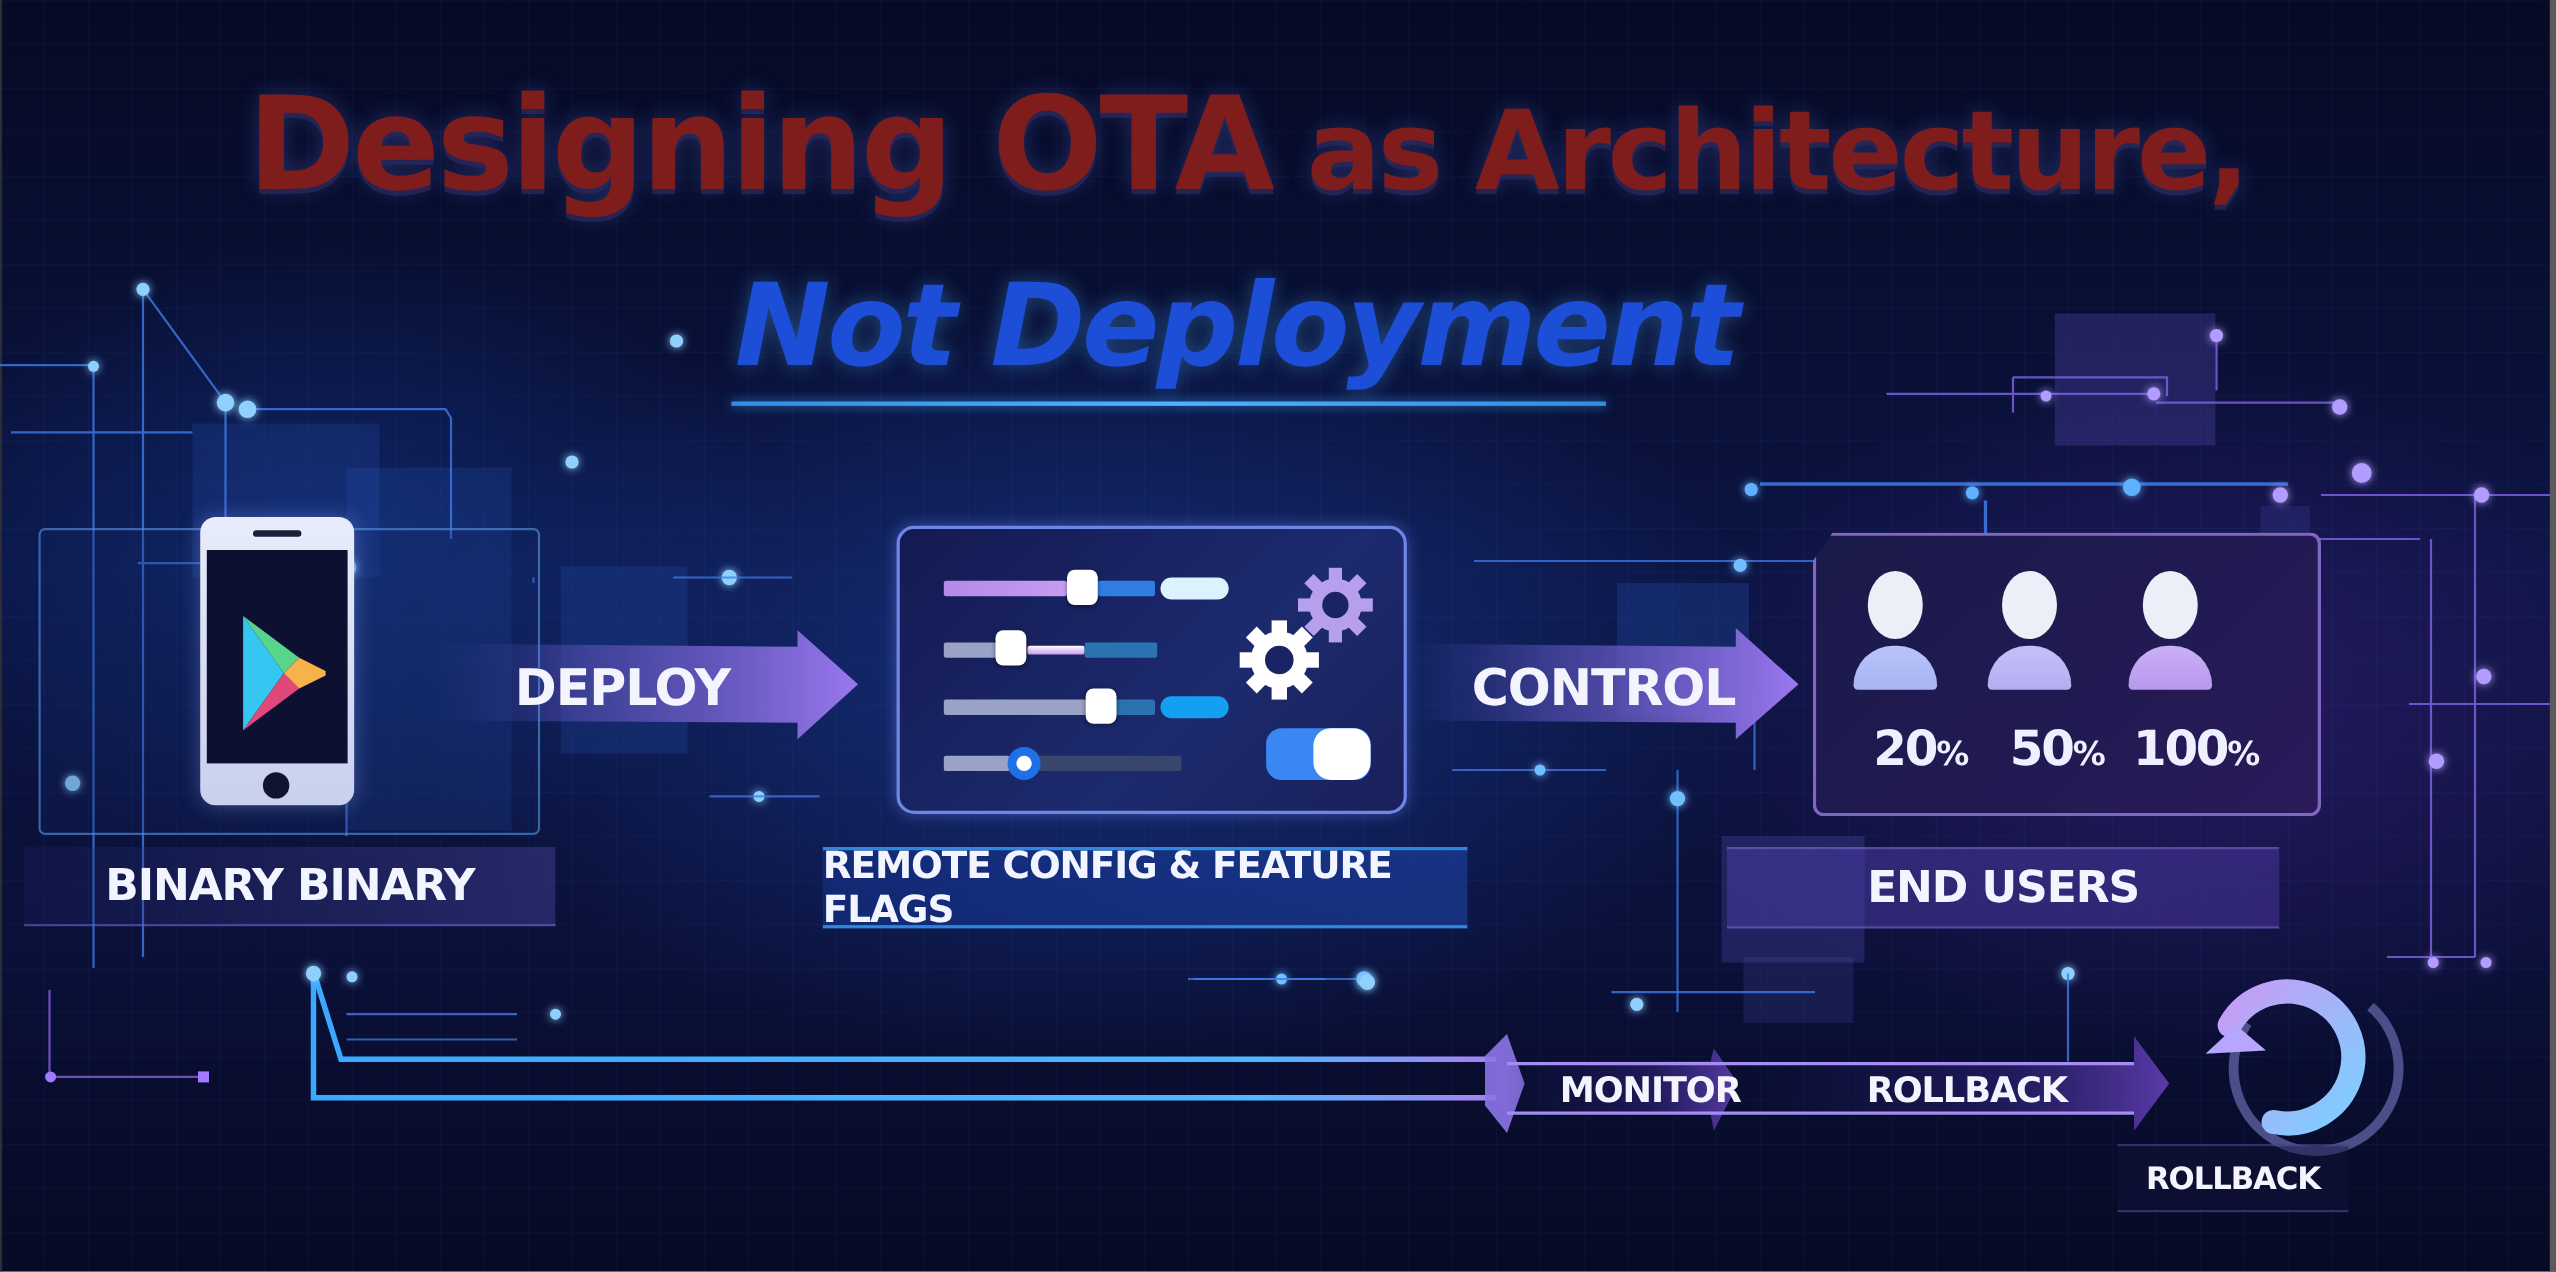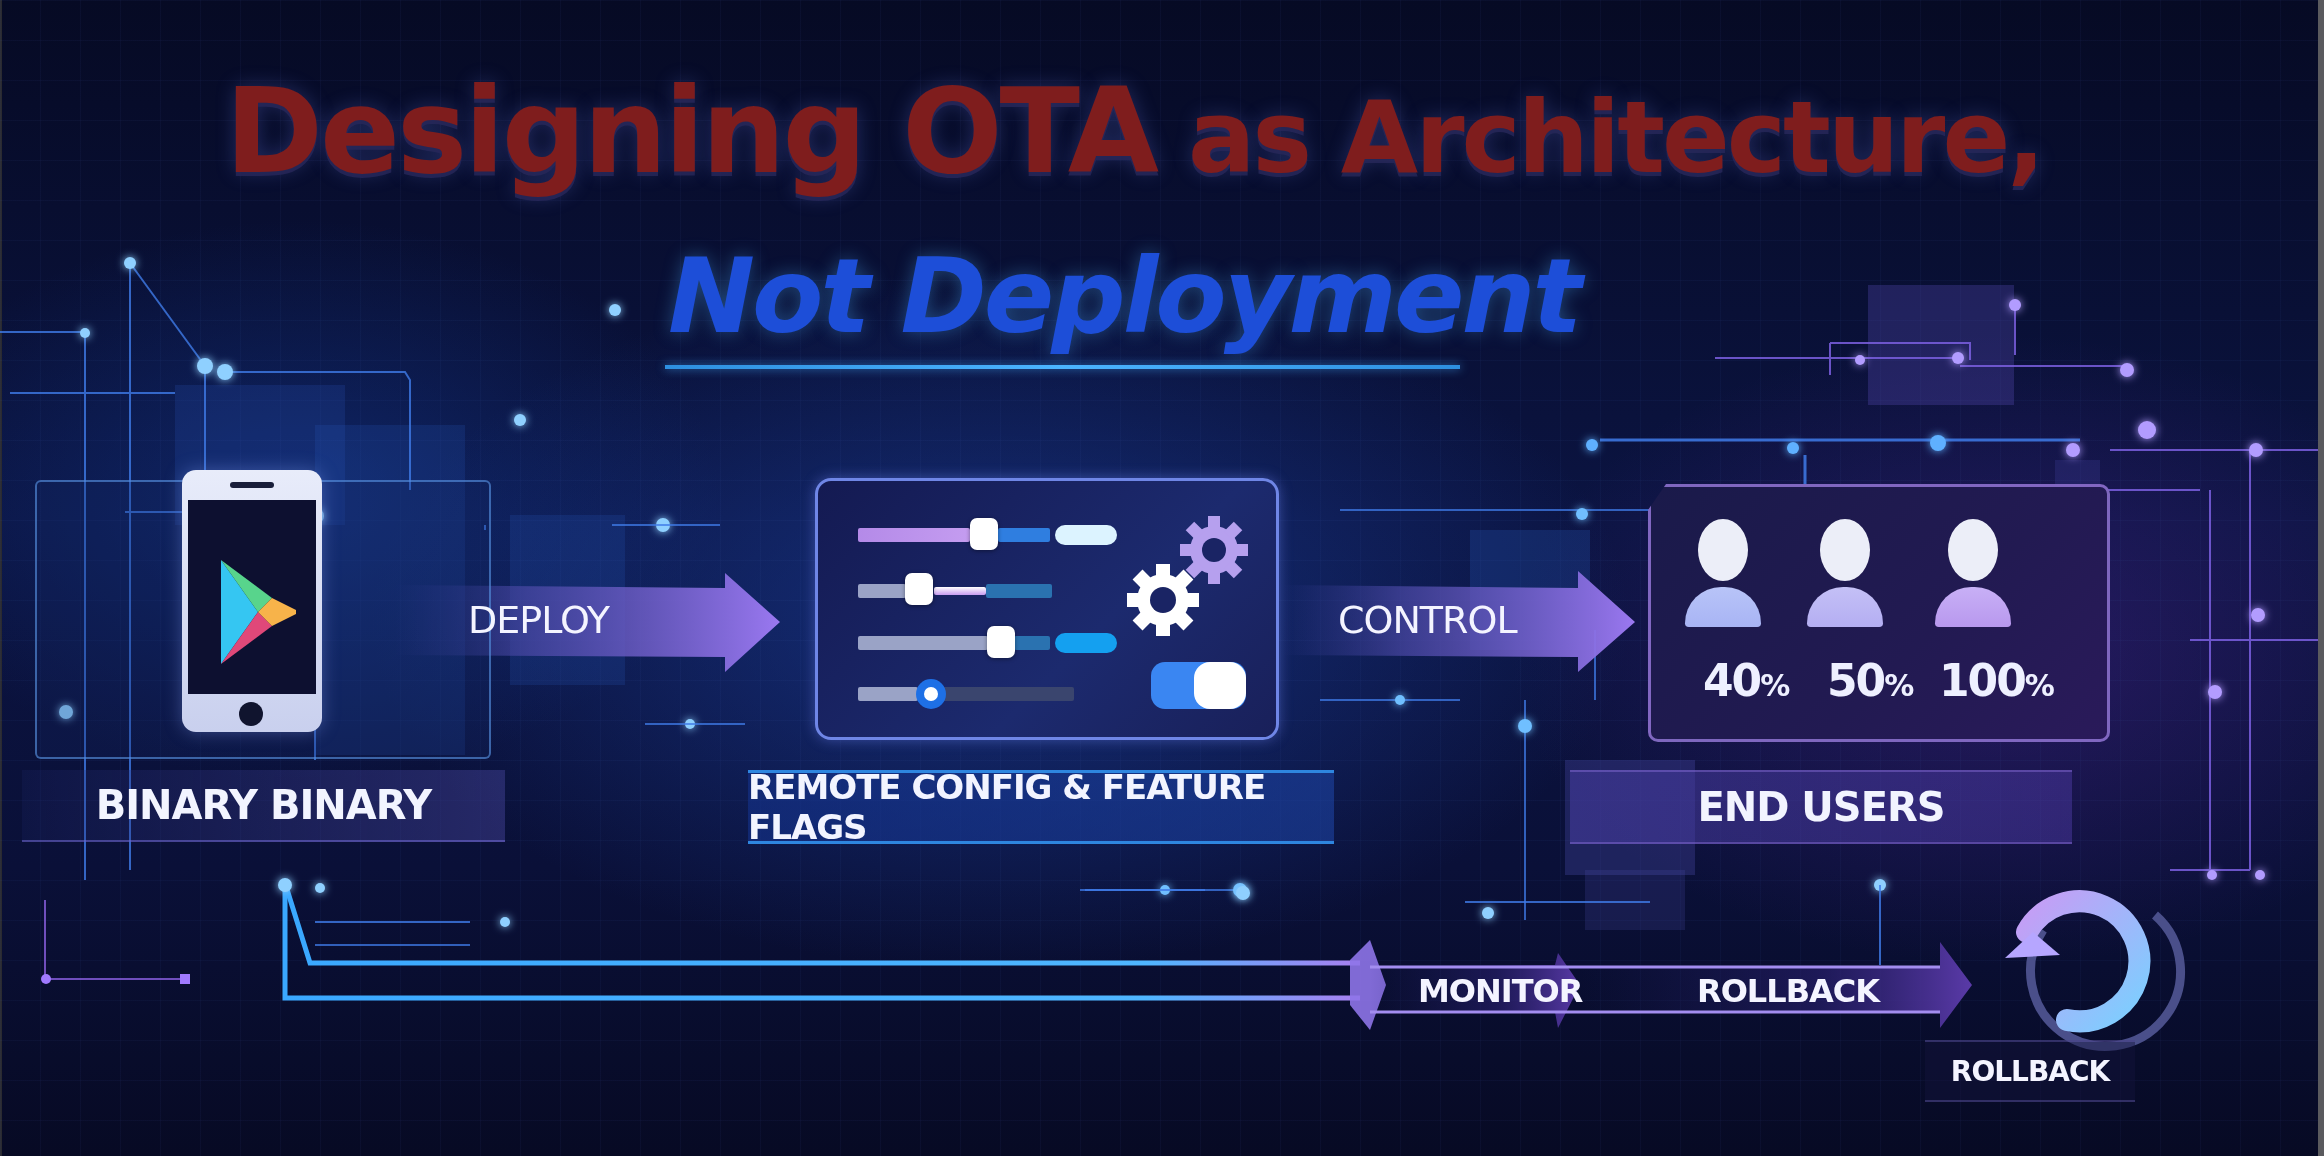--- a/index.html
+++ b/index.html
@@ -71,21 +71,21 @@
   .label-remote {
     left:748px; top:770px; width:586px; height:68px; font-size:34px;
     background:linear-gradient(90deg, rgba(20,50,140,0.6), rgba(30,70,170,0.55));
     border-top:3px solid #2e86e0; border-bottom:3px solid #2e86e0;
   }
   .label-endusers {
     left:1570px; top:770px; width:502px; font-size:40px;
     background:linear-gradient(90deg, rgba(70,60,160,0.55), rgba(80,60,170,0.45));
     border-top:2px solid rgba(150,120,230,0.4); border-bottom:2px solid rgba(150,120,230,0.4);
   }
-  .arrow-label { position:absolute; color:#f4f4ff; font-weight:normal; font-size:38px; letter-spacing:-1px; }
+  .arrow-label { position:absolute; color:#f4f4ff; font-weight:bold; font-size:46px; letter-spacing:-1px; }
 
   
   .config-panel {
     position:absolute; left:815px; top:478px; width:458px; height:256px;
     border:3px solid #6f86e6; border-radius:16px;
     background:linear-gradient(135deg, #141a52 0%, #1c2a6e 60%, #19205a 100%);
     box-shadow:0 0 14px rgba(110,130,240,0.45);
   }
   .track { position:absolute; height:14px; border-radius:2px; }
   .knob { position:absolute; width:28px; height:32px; background:#ffffff; border-radius:7px; box-shadow:0 1px 4px rgba(0,0,0,0.4); }
@@ -380,21 +380,21 @@
   </div>
   <div class="user" style="left:164px;">
     <div class="head"></div>
     <div class="body" style="background:linear-gradient(180deg,#c4c0f6,#b4aef2);"></div>
   </div>
   <div class="user" style="left:292px;">
     <div class="head"></div>
     <div class="body" style="background:linear-gradient(180deg,#c8b0f6,#b898ee);"></div>
   </div>
   <div class="pct" style="left:52px;">
-    <span>40</span><span class="sign">%</span>
+    <span>20</span><span class="sign">%</span>
   </div>
   <div class="pct" style="left:176px;">
     <span>50</span><span class="sign">%</span>
   </div>
   <div class="pct" style="left:288px;">
     <span>100</span><span class="sign">%</span>
   </div>
 </div>
 <div class="label-bar label-endusers">END USERS</div>
 

